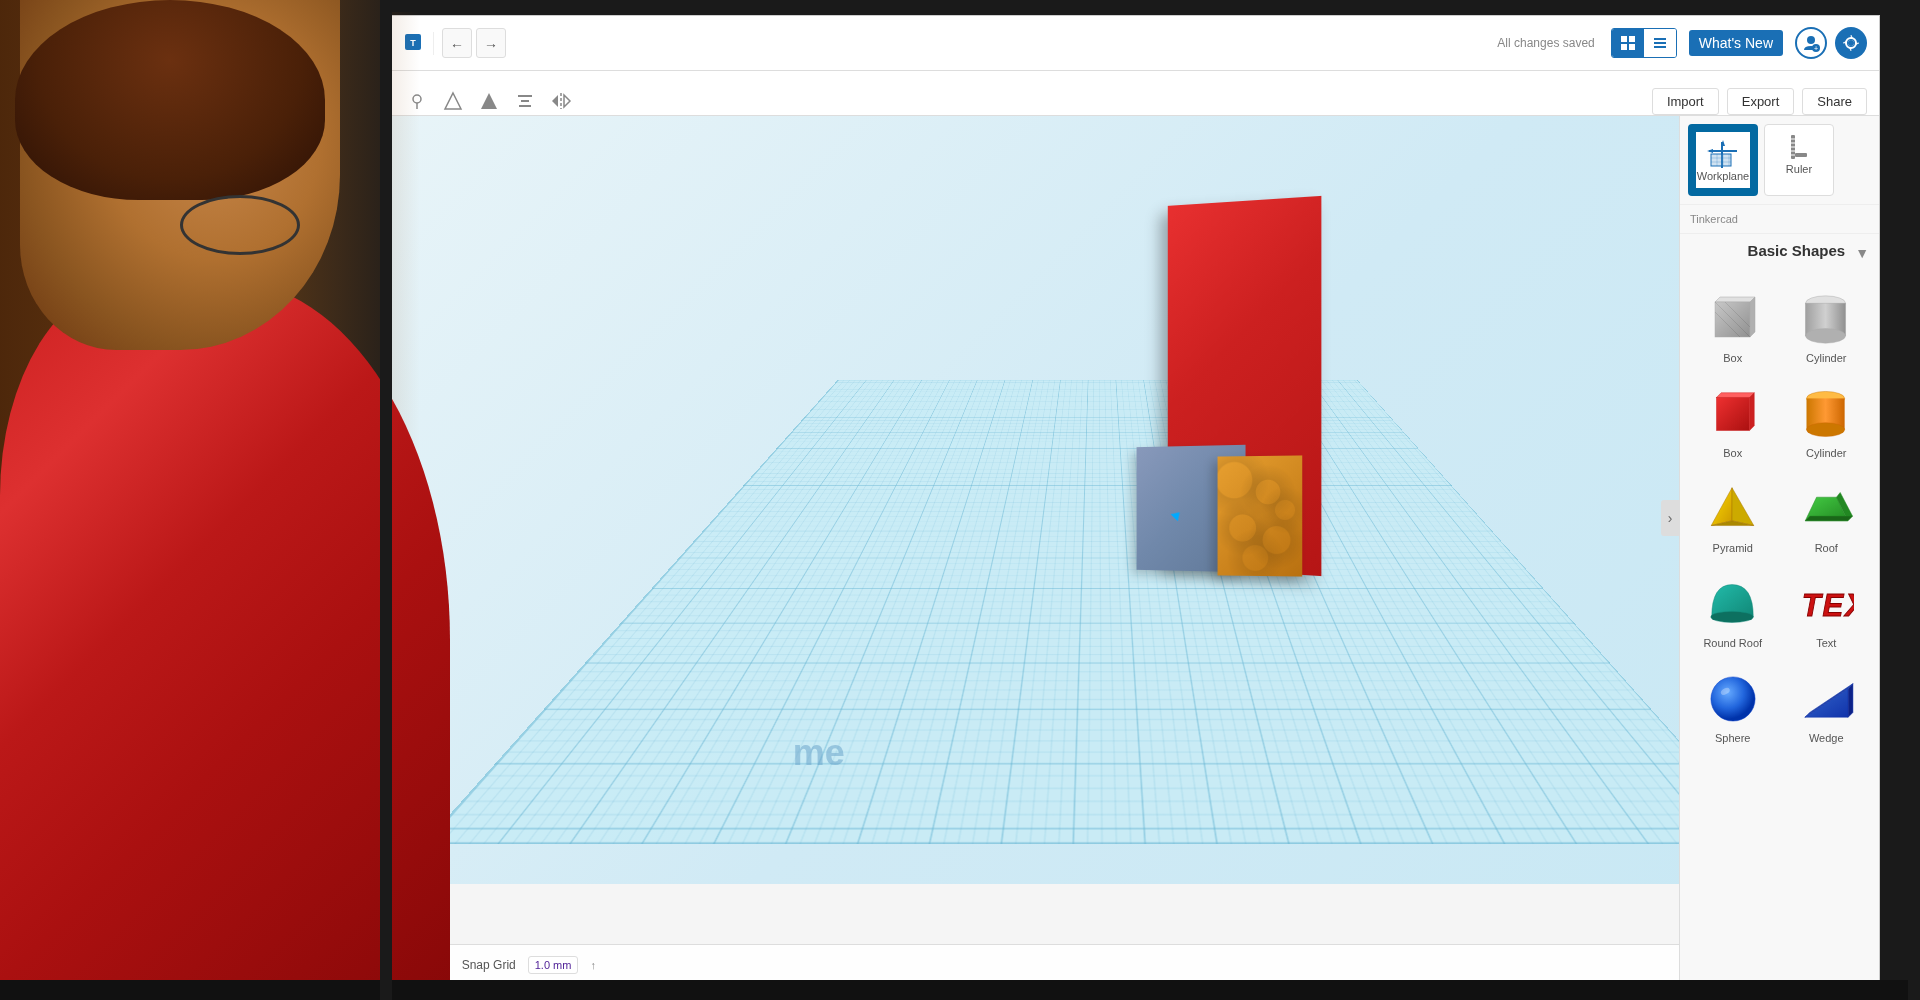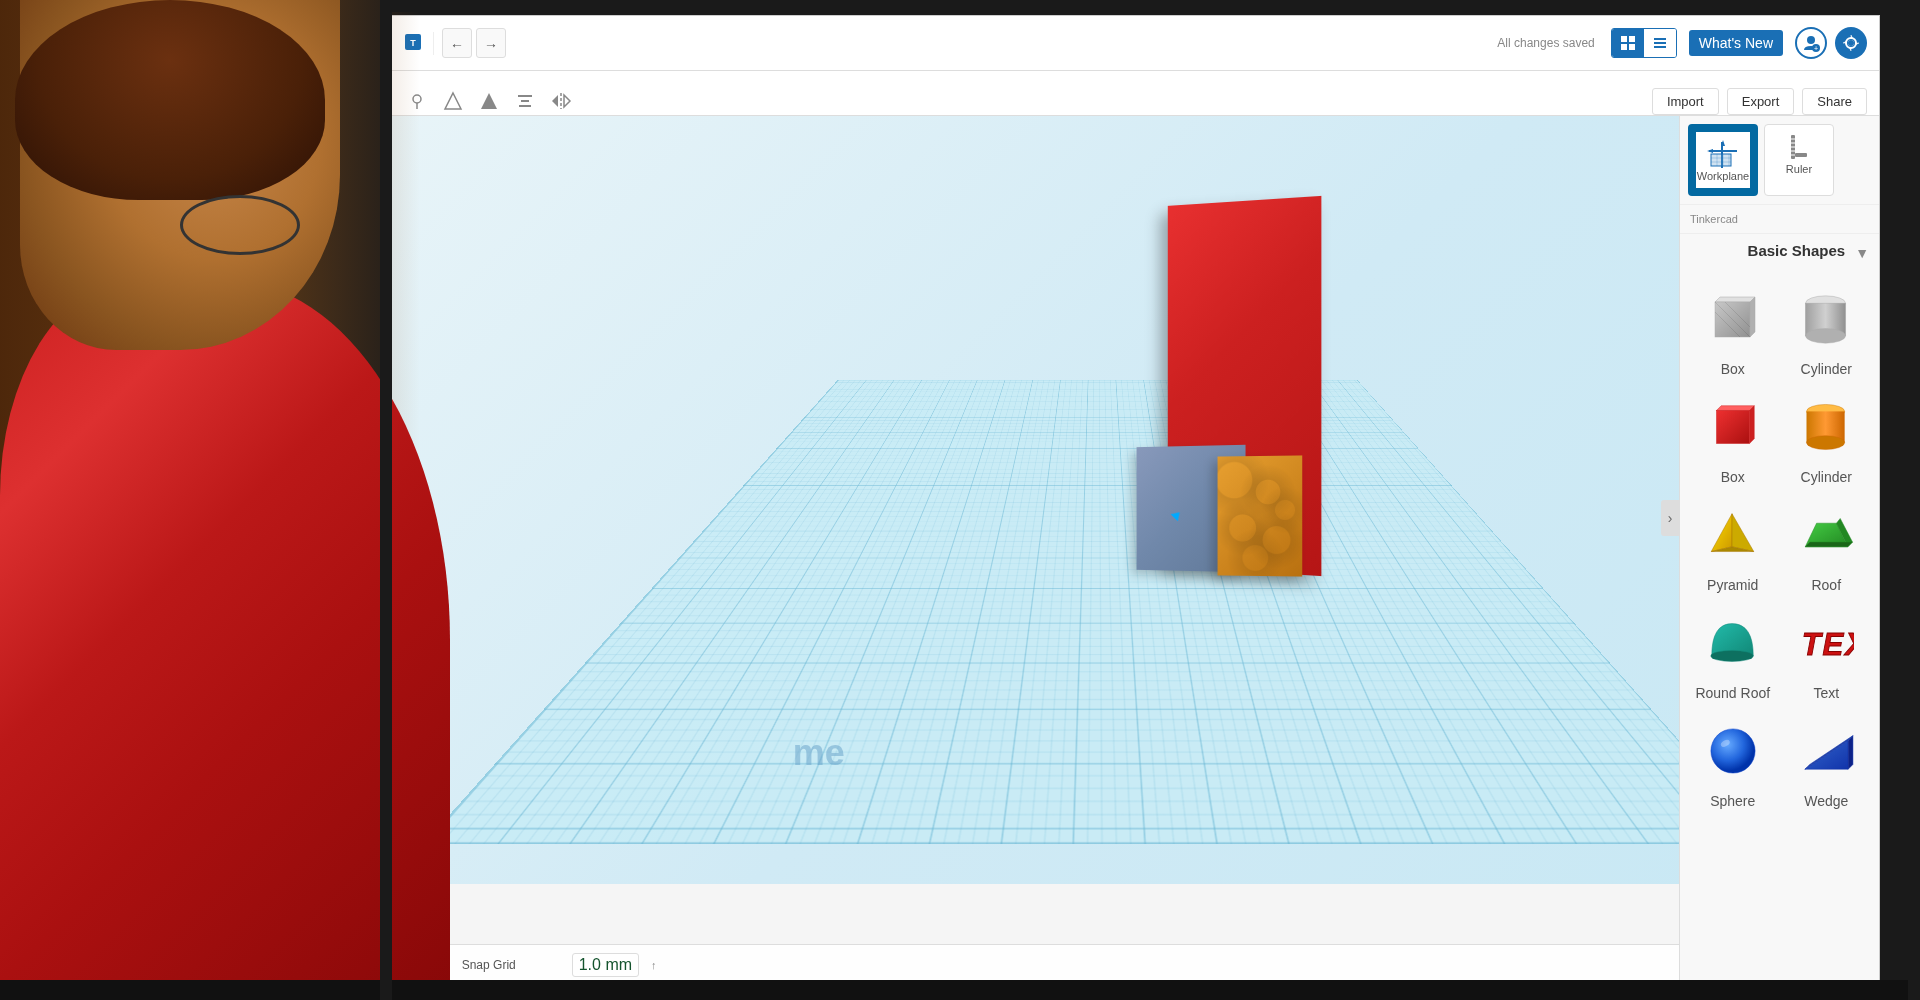--- a/index.html
+++ b/index.html
@@ -333,24 +333,24 @@
 
     .shape-icon-area {
       width: 60px;
       height: 60px;
       display: flex;
       align-items: center;
       justify-content: center;
     }
 
     .shape-label {
-      font-size: 14px;
+      font-size: 11px;
       color: #555;
       text-align: center;
-      margin-top: 12px;
+      margin-top: 3px;
     }
 
     
     .tc-tool-section {
       padding: 8px;
       display: flex;
       gap: 6px;
       border-bottom: 1px solid #eee;
     }
 
@@ -399,27 +399,26 @@
       padding: 0 12px;
       gap: 12px;
     }
 
     .tc-grid-label {
       font-size: 12px;
       color: #555;
     }
 
     .tc-grid-value {
-      font-size: 16px;
-      color: #14532d;
+      font-size: 11px;
+      color: #4c1d95;
       border: 1px solid #ddd;
       padding: 2px 6px;
       border-radius: 3px;
       background: white;
-      margin-left: 44px;
     }
 
     
     .box-shape-gray {
       width: 55px;
       height: 55px;
     }
     .box-shape-red {
       width: 52px;
       height: 52px;

